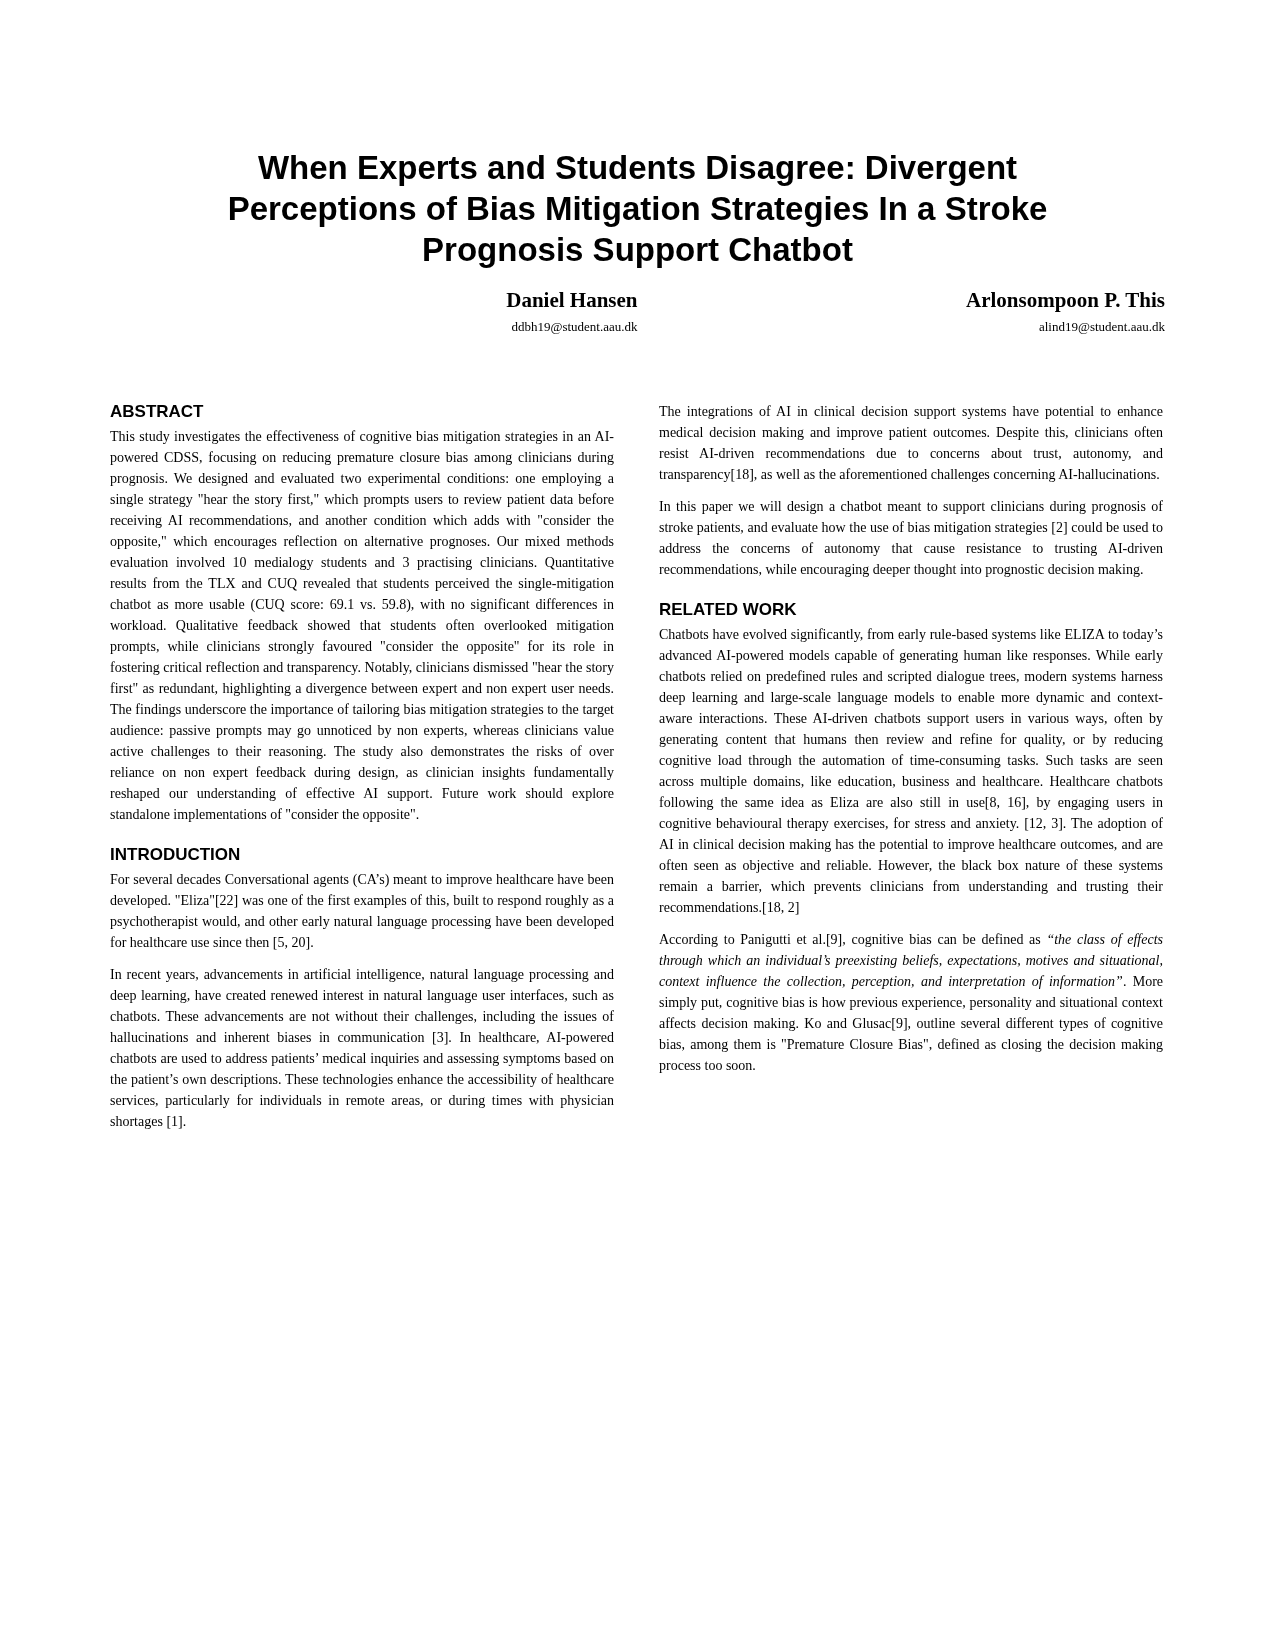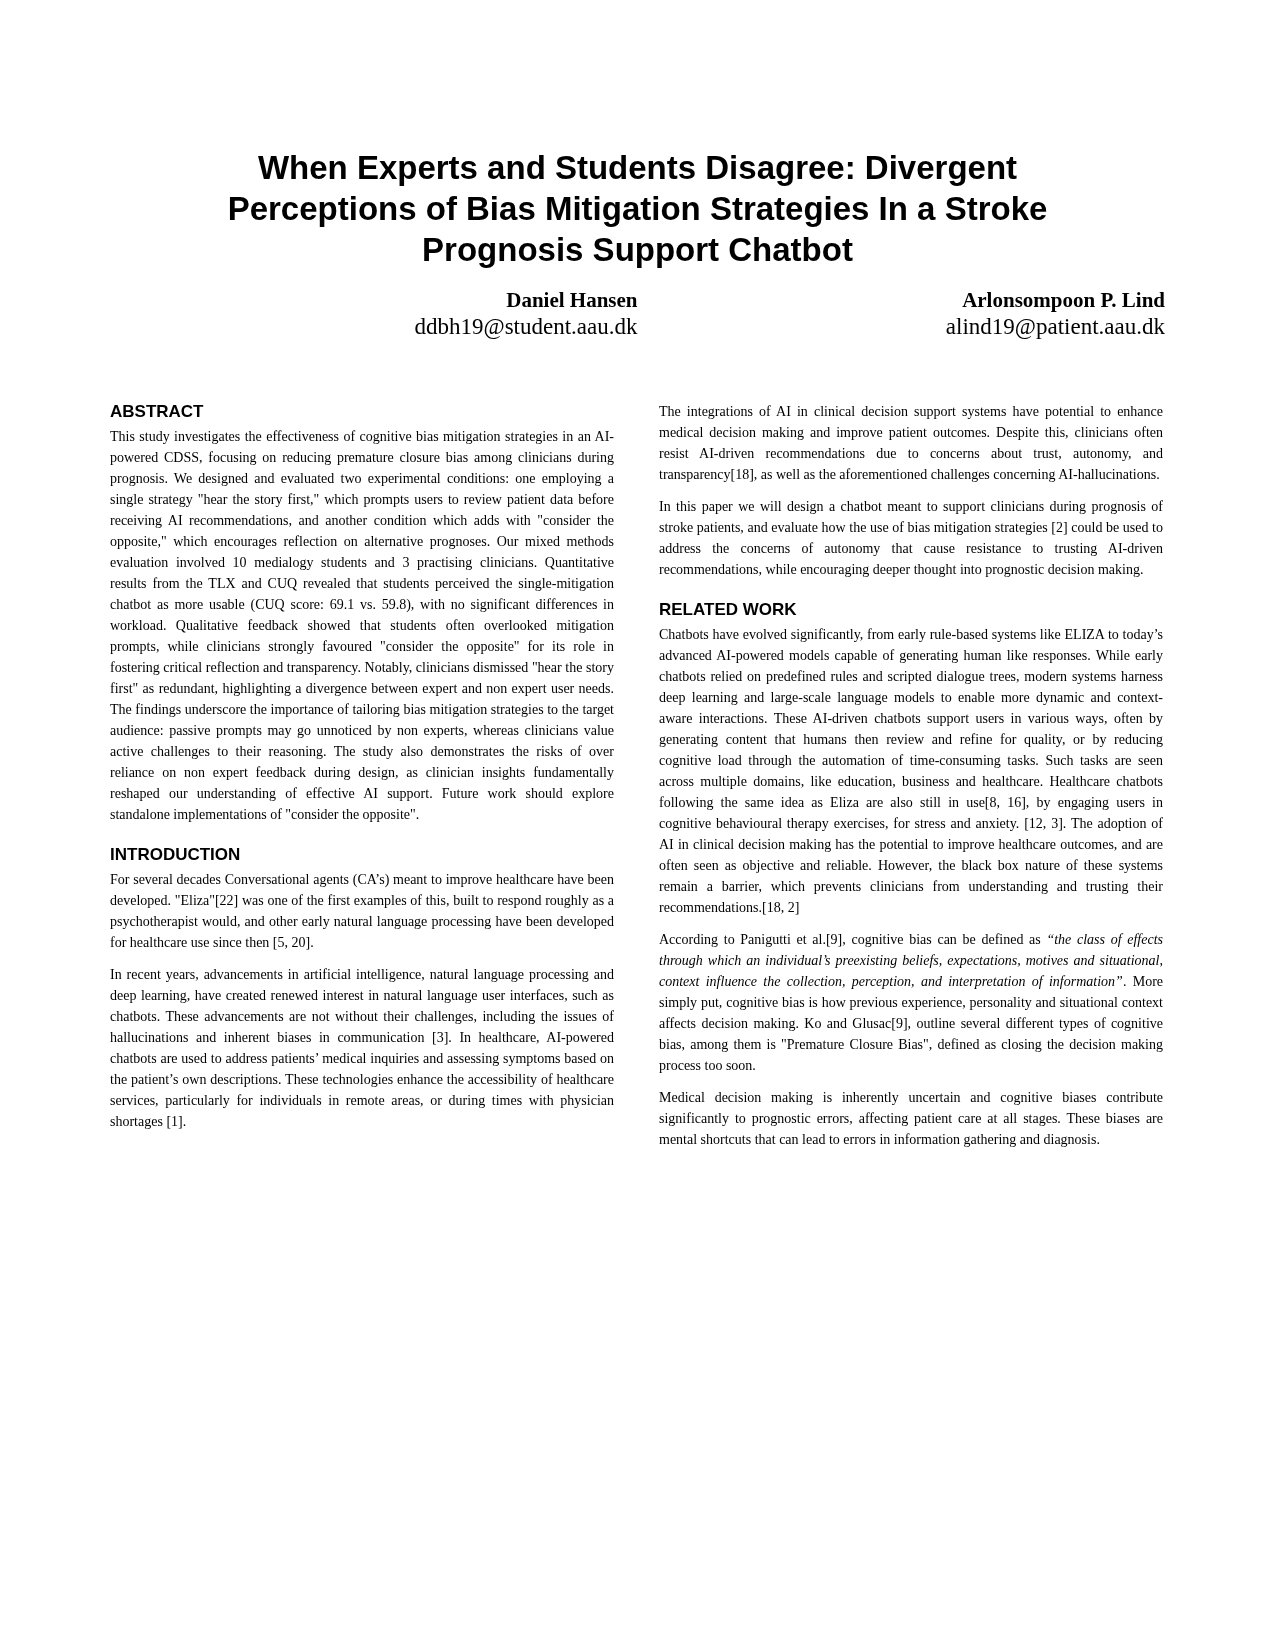--- a/index.html
+++ b/index.html
@@ -34,21 +34,21 @@
   .author {
     flex: 1;
     text-align: right;
   }
   .author-name {
     font-weight: bold;
     font-size: 21px;
     line-height: 27px;
   }
   .author-email {
-    font-size: 23px;
+    font-size: 13px;
     line-height: 25px;
   }
   .columns {
     display: flex;
     gap: 43px;
     margin-top: 62px;
   }
   .col {
     flex: 1;
     min-width: 0;
@@ -86,22 +86,22 @@
 <div class="page">
 
   <h1 class="title">When Experts and Students Disagree: Divergent Perceptions of Bias Mitigation Strategies In a Stroke Prognosis Support Chatbot</h1>
 
   <div class="authors">
     <div class="author">
       <div class="author-name">Daniel Hansen</div>
       <div class="author-email">ddbh19@student.aau.dk</div>
     </div>
     <div class="author">
-      <div class="author-name">Arlonsompoon P. Lind</div>
-      <div class="author-email">alind19@patient.aau.dk</div>
+      <div class="author-name">Arlonsompoon P. This</div>
+      <div class="author-email">alind19@student.aau.dk</div>
     </div>
   </div>
 
   <div class="columns">
 
     <div class="col">
       <h2 class="section-heading">ABSTRACT</h2>
       <p class="para">This study investigates the effectiveness of cognitive bias mitigation strategies in an AI-powered CDSS, focusing on reducing premature closure bias among clinicians during prognosis. We designed and evaluated two experimental conditions: one employing a single strategy "hear the story first," which prompts users to review patient data before receiving AI recommendations, and another condition which adds with "consider the opposite," which encourages reflection on alternative prognoses. Our mixed methods evaluation involved 10 medialogy students and 3 practising clinicians. Quantitative results from the TLX and CUQ revealed that students perceived the single-mitigation chatbot as more usable (CUQ score: 69.1 vs. 59.8), with no significant differences in workload. Qualitative feedback showed that students often overlooked mitigation prompts, while clinicians strongly favoured "consider the opposite" for its role in fostering critical reflection and transparency. Notably, clinicians dismissed "hear the story first" as redundant, highlighting a divergence between expert and non expert user needs. The findings underscore the importance of tailoring bias mitigation strategies to the target audience: passive prompts may go unnoticed by non experts, whereas clinicians value active challenges to their reasoning. The study also demonstrates the risks of over reliance on non expert feedback during design, as clinician insights fundamentally reshaped our understanding of effective AI support. Future work should explore standalone implementations of "consider the opposite".</p>
 
       <h2 class="section-heading">INTRODUCTION</h2>
@@ -109,20 +109,19 @@
       <p class="para">In recent years, advancements in artificial intelligence, natural language processing and deep learning, have created renewed interest in natural language user interfaces, such as chatbots. These advancements are not without their challenges, including the issues of hallucinations and inherent biases in communication [3]. In healthcare, AI-powered chatbots are used to address patients’ medical inquiries and assessing symptoms based on the patient’s own descriptions. These technologies enhance the accessibility of healthcare services, particularly for individuals in remote areas, or during times with physician shortages [1].</p>
     </div>
 
     <div class="col">
       <p class="para">The integrations of AI in clinical decision support systems have potential to enhance medical decision making and improve patient outcomes. Despite this, clinicians often resist AI-driven recommendations due to concerns about trust, autonomy, and transparency[18], as well as the aforementioned challenges concerning AI-hallucinations.</p>
       <p class="para">In this paper we will design a chatbot meant to support clinicians during prognosis of stroke patients, and evaluate how the use of bias mitigation strategies [2] could be used to address the concerns of autonomy that cause resistance to trusting AI-driven recommendations, while encouraging deeper thought into prognostic decision making.</p>
 
       <h2 class="section-heading">RELATED WORK</h2>
       <p class="para">Chatbots have evolved significantly, from early rule-based systems like ELIZA to today’s advanced AI-powered models capable of generating human like responses. While early chatbots relied on predefined rules and scripted dialogue trees, modern systems harness deep learning and large-scale language models to enable more dynamic and context-aware interactions. These AI-driven chatbots support users in various ways, often by generating content that humans then review and refine for quality, or by reducing cognitive load through the automation of time-consuming tasks. Such tasks are seen across multiple domains, like education, business and healthcare. Healthcare chatbots following the same idea as Eliza are also still in use[8, 16], by engaging users in cognitive behavioural therapy exercises, for stress and anxiety. [12, 3]. The adoption of AI in clinical decision making has the potential to improve healthcare outcomes, and are often seen as objective and reliable. However, the black box nature of these systems remain a barrier, which prevents clinicians from understanding and trusting their recommendations.[18, 2]</p>
       <p class="para"><span>According to Panigutti et al.[9], cognitive bias can be defined as </span><em>“the class of effects through which an individual’s preexisting beliefs, expectations, motives and situational, context influence the collection, perception, and interpretation of information”</em><span>. More simply put, cognitive bias is how previous experience, personality and situational context affects decision making. Ko and Glusac[9], outline several different types of cognitive bias, among them is "Premature Closure Bias", defined as closing the decision making process too soon.</span></p>
-      <p class="para">Medical decision making is inherently uncertain and cognitive biases contribute significantly to prognostic errors, affecting patient care at all stages. These biases are mental shortcuts that can lead to errors in information gathering and diagnosis.</p>
     </div>
 
   </div>
 
   <div class="page-number">1</div>
 
 </div>
 
 </body></html>

